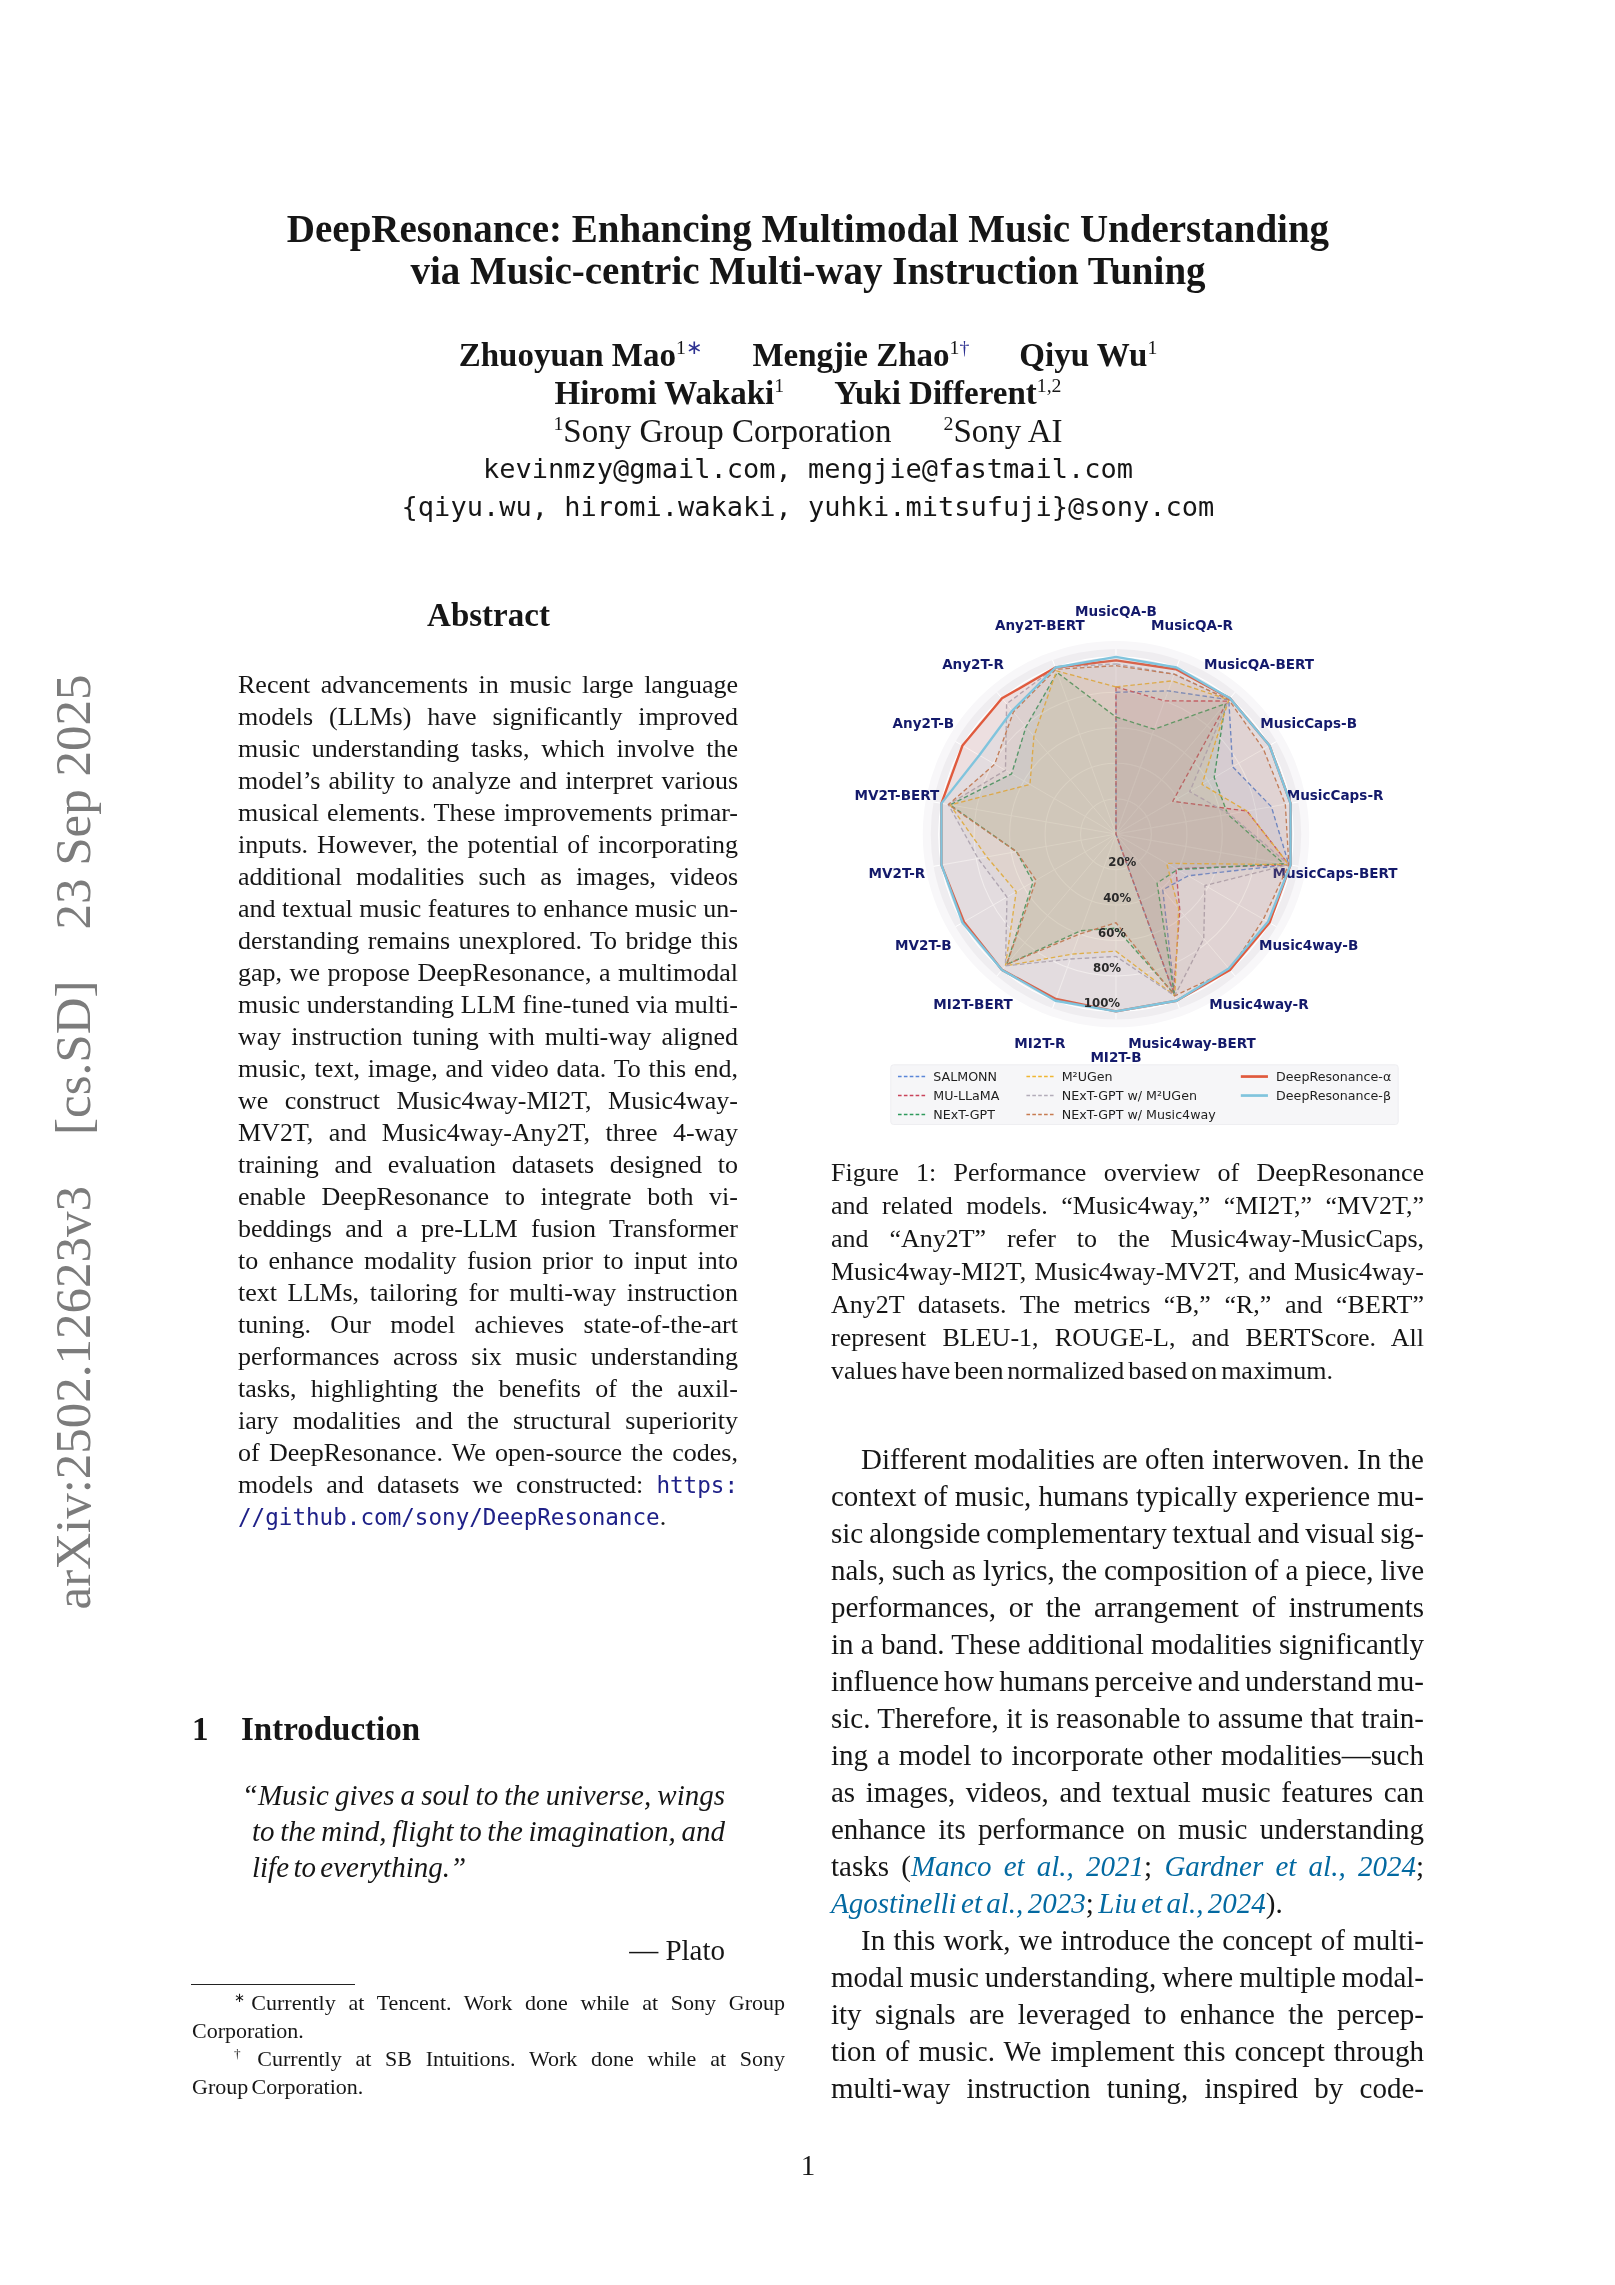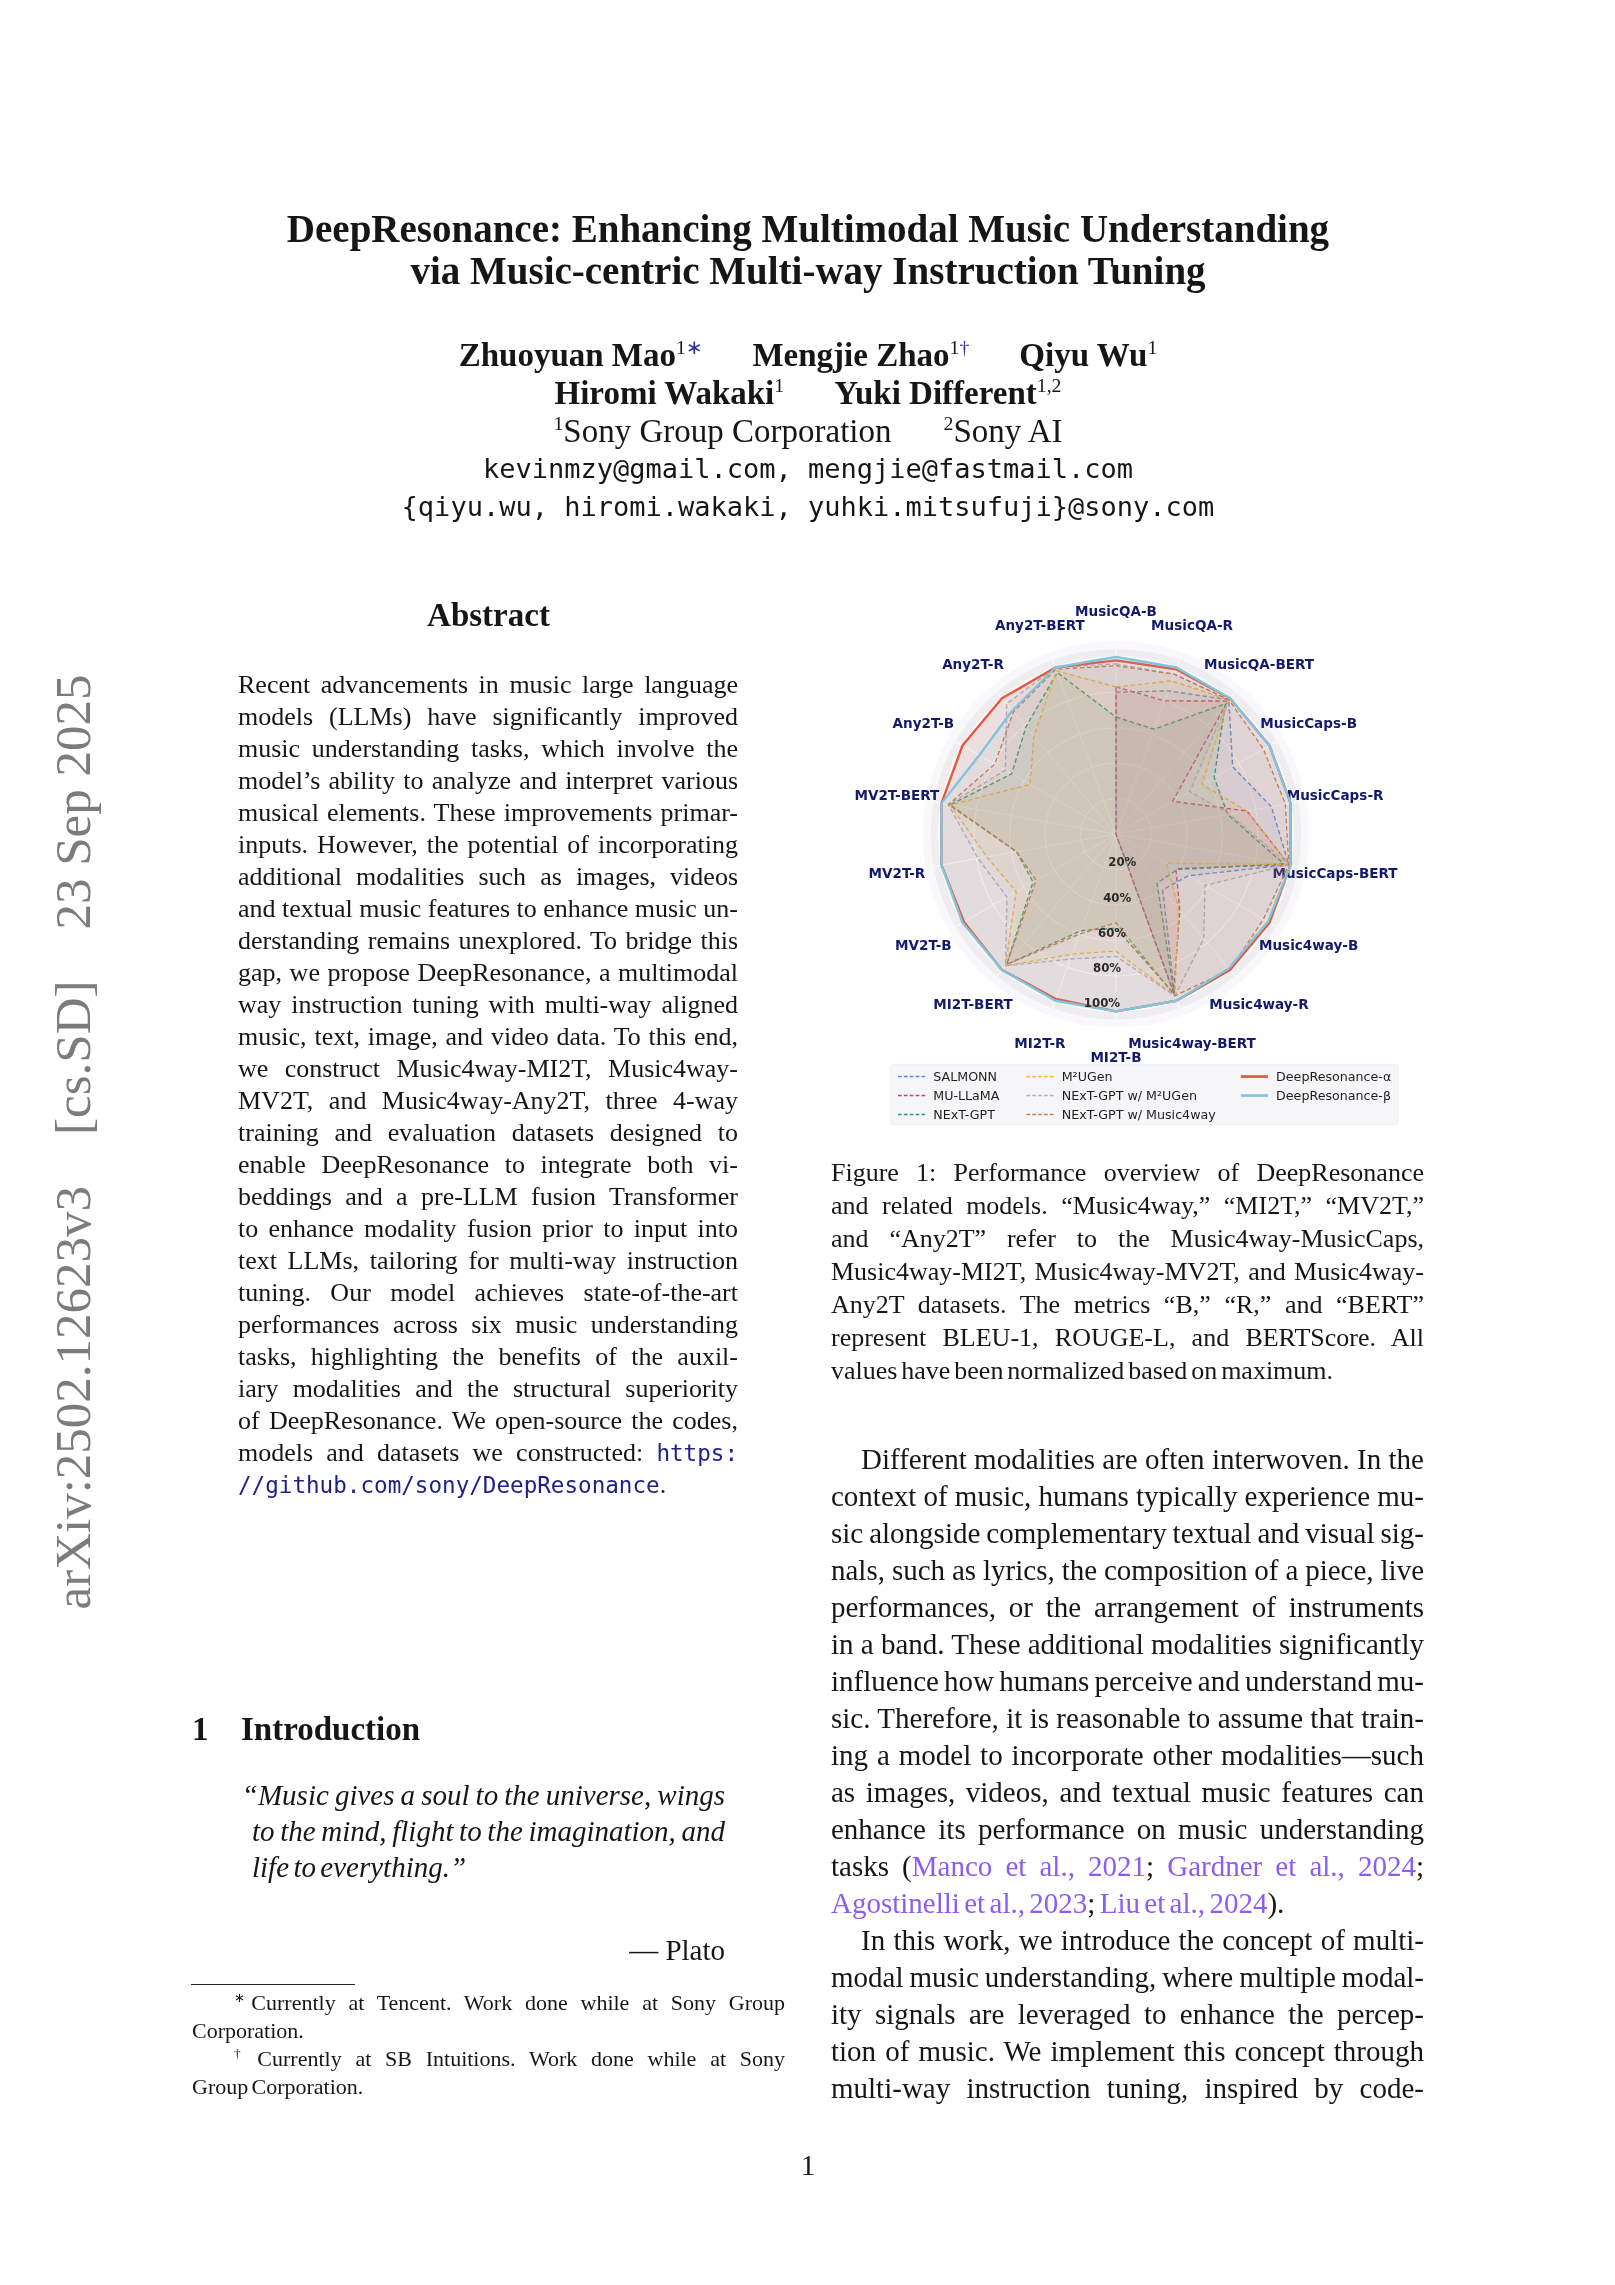--- a/index.html
+++ b/index.html
@@ -16,21 +16,21 @@
 .fn-ref{color:#2d3191;}
 .affil-row{white-space:nowrap;}
 .affil{margin:0 26px;}
 .email-row{font-family:"DejaVu Sans Mono",monospace;font-size:27px;white-space:nowrap;}
 .abstract-heading{left:192px;top:597px;width:593px;text-align:center;font-weight:bold;font-size:33px;line-height:36px;}
 .abstract{left:238px;top:669px;width:500px;font-size:26px;line-height:32px;}
 .para .line{white-space:nowrap;text-align:justify;text-align-last:justify;word-spacing:-0.1em;}
 .para .line:last-child{text-align-last:left;}
 .para.open-end .line:last-child{text-align-last:justify;}
 .para.indent .line:first-child{padding-left:30px;}
-.seg-citation{color:#8b5cf6;}
+.seg-citation{color:#0369a1;font-style:italic;}
 .seg-link{color:#1f2188;font-family:"DejaVu Sans Mono",monospace;font-size:22.6px;word-spacing:0;}
 .sec-heading{left:192px;top:1711px;width:593px;height:36px;font-weight:bold;font-size:33px;line-height:36px;}
 .sec-num{position:absolute;left:0;top:0;}
 .sec-title{position:absolute;left:49px;top:0;}
 .quote{left:252px;top:1777px;width:473px;font-style:italic;font-size:29px;line-height:36px;}
 .quote .line:first-child{margin-left:-10.2px;}
 .attribution{left:192px;top:1932px;width:533px;text-align:right;font-size:29px;line-height:36px;}
 .fn-rule{left:191px;top:1984px;width:164px;height:0;border-top:1.3px solid #222222;}
 .footnotes{left:192px;top:1989px;width:593px;font-size:22px;line-height:28px;}
 .footnotes .line.first{padding-left:42px;}
@@ -74,20 +74,21 @@
       <div class="line">Recent advancements in music large language</div>
       <div class="line">models (LLMs) have significantly improved</div>
       <div class="line">music understanding tasks, which involve the</div>
       <div class="line">model’s ability to analyze and interpret various</div>
       <div class="line">musical elements. These improvements primar-</div>
       <div class="line">inputs. However, the potential of incorporating</div>
       <div class="line">additional modalities such as images, videos</div>
       <div class="line">and textual music features to enhance music un-</div>
       <div class="line">derstanding remains unexplored. To bridge this</div>
       <div class="line">gap, we propose DeepResonance, a multimodal</div>
+      <div class="line">music understanding LLM fine-tuned via multi-</div>
       <div class="line">way instruction tuning with multi-way aligned</div>
       <div class="line">music, text, image, and video data. To this end,</div>
       <div class="line">we construct Music4way-MI2T, Music4way-</div>
       <div class="line">MV2T, and Music4way-Any2T, three 4-way</div>
       <div class="line">training and evaluation datasets designed to</div>
       <div class="line">enable DeepResonance to integrate both vi-</div>
       <div class="line">beddings and a pre-LLM fusion Transformer</div>
       <div class="line">to enhance modality fusion prior to input into</div>
       <div class="line">text LLMs, tailoring for multi-way instruction</div>
       <div class="line">tuning. Our model achieves state-of-the-art</div>

